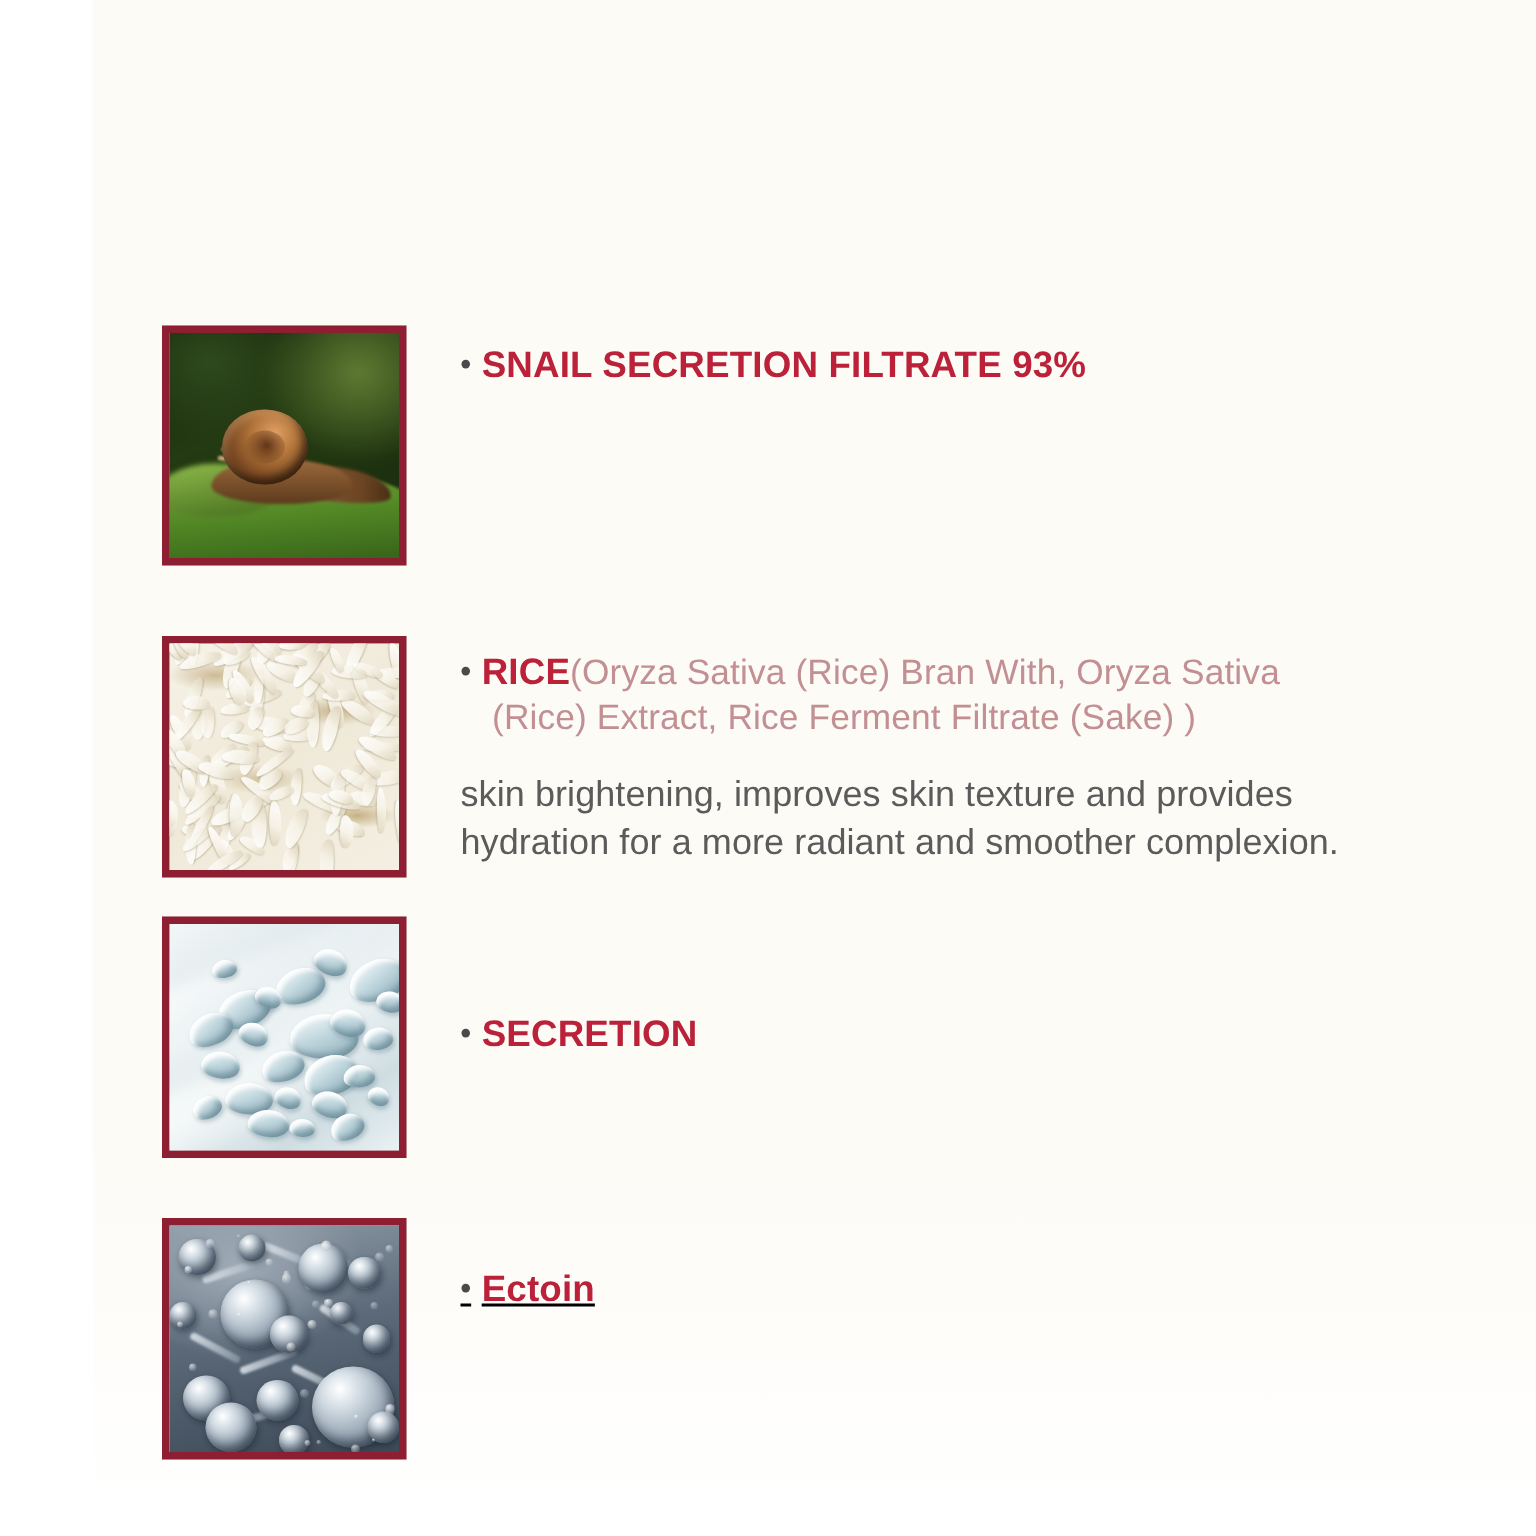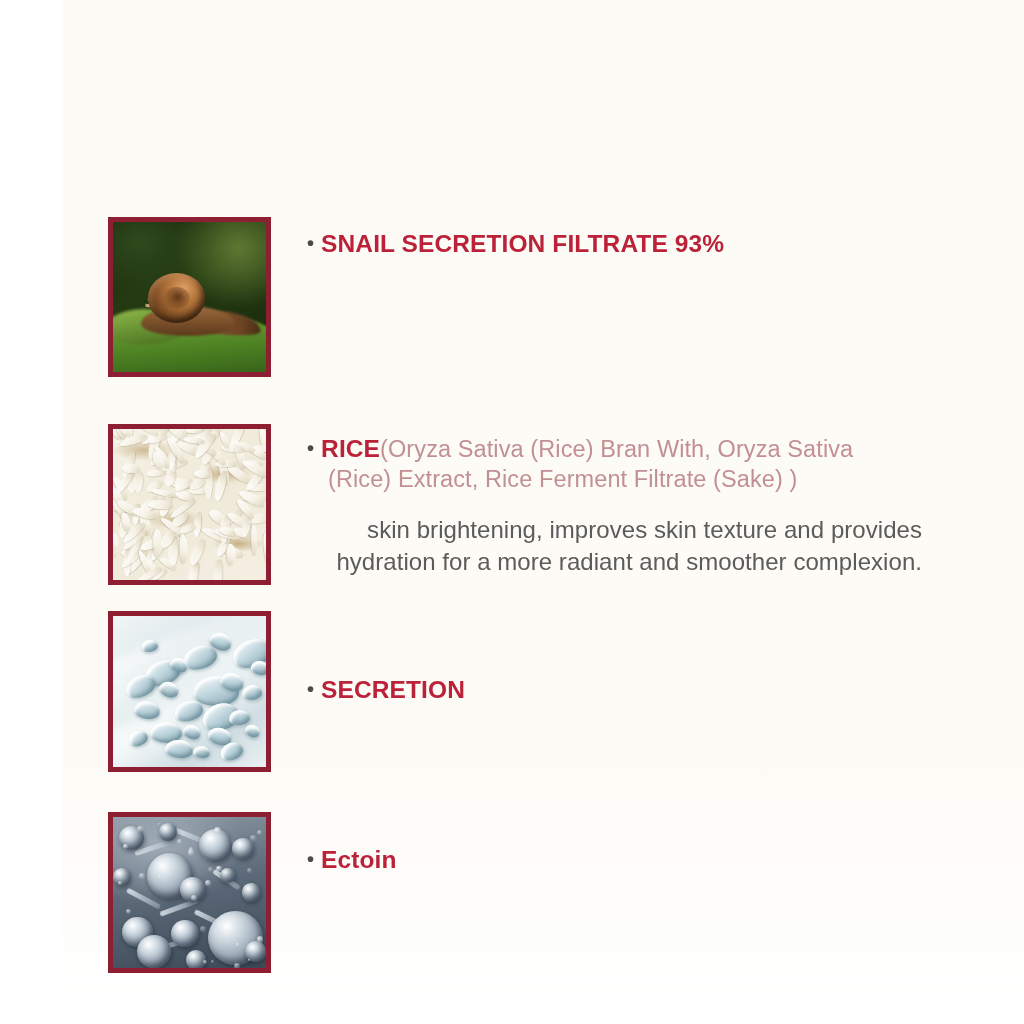--- a/index.html
+++ b/index.html
@@ -213,21 +213,21 @@
     position: absolute;
     border-radius: 50%;
     background: radial-gradient(circle at 35% 30%, rgba(255,255,255,0.95), rgba(175,190,202,0.35) 70%);
   }
 
   
   .entry { position: absolute; left: 307px; width: 615px; }
   #entry-snail { top: 229px; }
   #entry-rice  { top: 434px; }
   #entry-panthenol { top: 675px; }
-  #entry-ectoin { top: 845px; }
+  #entry-ectoin { top: 845px; text-decoration: underline; }
 
   .heading-line {
     display: block;
     font-size: 24.5px;
     line-height: 1.22;
     font-weight: bold;
     color: #bb2239;
     letter-spacing: 0.1px;
     text-indent: -21px;
     padding-left: 21px;
@@ -245,21 +245,21 @@
     color: #c28f93;
     letter-spacing: 0.1px;
   }
   .desc {
     margin-top: 11px;
     font-size: 24px;
     line-height: 1.33;
     color: #5b5b5b;
     letter-spacing: 0.05px;
   }
-  #entry-rice .desc { margin-top: 20px; text-align: right; }
+  #entry-rice .desc { margin-top: 20px; }
 </style>
 </head>
 <body>
 
 <div class="poster">
 
   <div class="cream-panel"></div>
   <div class="cream-fade"></div>
 
 

